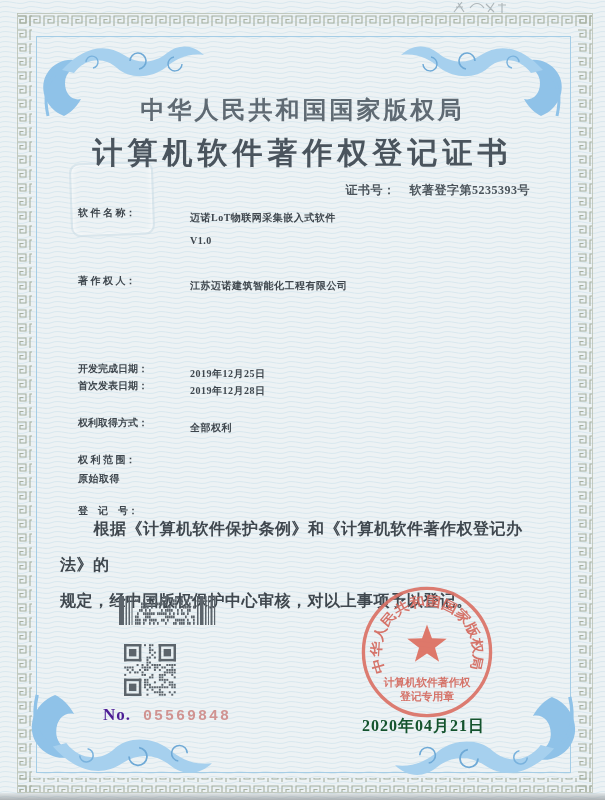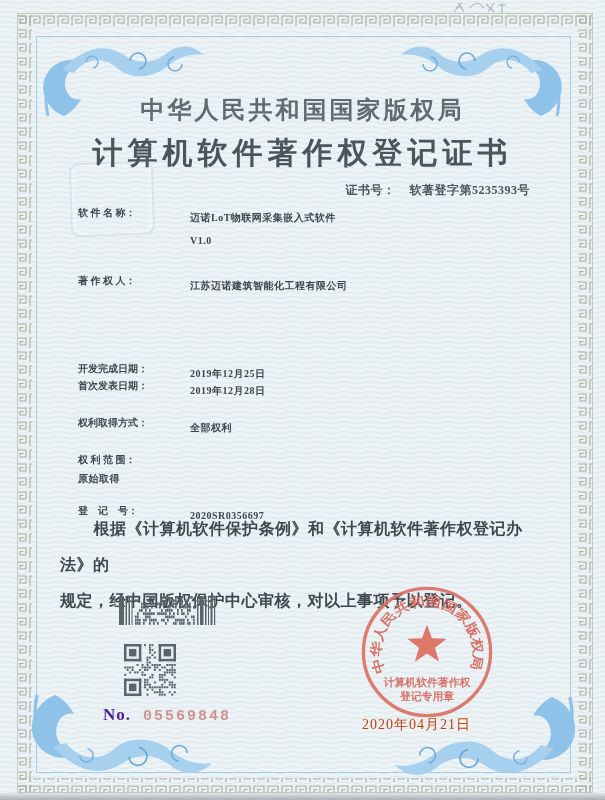--- a/index.html
+++ b/index.html
@@ -54,21 +54,21 @@
     position:absolute;left:103px;top:705px;display:flex;align-items:baseline;
   }
   .serial .no-label{font-size:17px;font-weight:700;color:#4c1d95;letter-spacing:1px;}
   .serial .no-value{
     margin-left:12px;font-family:"Liberation Mono","DejaVu Sans Mono",monospace;
     font-size:15px;color:#d09391;letter-spacing:2px;font-weight:700;
   }
   .seal{position:absolute;left:358px;top:583px;width:138px;height:138px;opacity:.92;}
   .issue-date{
     position:absolute;left:362px;top:716px;
-    font-size:14px;font-weight:400;color:#c2410c;letter-spacing:1px;
+    font-size:16px;font-weight:700;color:#14532d;letter-spacing:1px;
   }
   .pencil-mark{position:absolute;left:448px;top:0px;}
   .bottom-shade{
     position:absolute;left:0;bottom:0;width:605px;height:7px;
     background:linear-gradient(to bottom,rgba(150,156,159,.15),rgba(150,156,159,.75));
   }
 </style>
 </head>
 <body>
 
@@ -166,21 +166,20 @@
   <div class="field-row" style="top:416px;">
     <span class="flabel">权利取得方式：</span>
     <span class="fvalue">全部权利</span>
   </div>
   <div class="field-row" style="top:453px;flex-direction:column;">
     <span class="flabel">权 利 范 围：</span>
     <span class="fvalue">原始取得</span>
   </div>
   <div class="field-row" style="top:504px;">
     <span class="flabel">登　记　号：</span>
-    <span class="fvalue">2020SR0356697</span>
   </div>
 
   <div class="statement">
     <div class="line1">根据《计算机软件保护条例》和《计算机软件著作权登记办法》的</div>
     <div class="line2">规定，经中国版权保护中心审核，对以上事项予以登记。</div>
   </div>
 
   <div class="barcode-wrap">
     <svg id="barcode-svg" width="97" height="29" viewBox="0 0 97 29">
         <rect x="0" y="0" width="5" height="29" fill="#5c646b"></rect>

